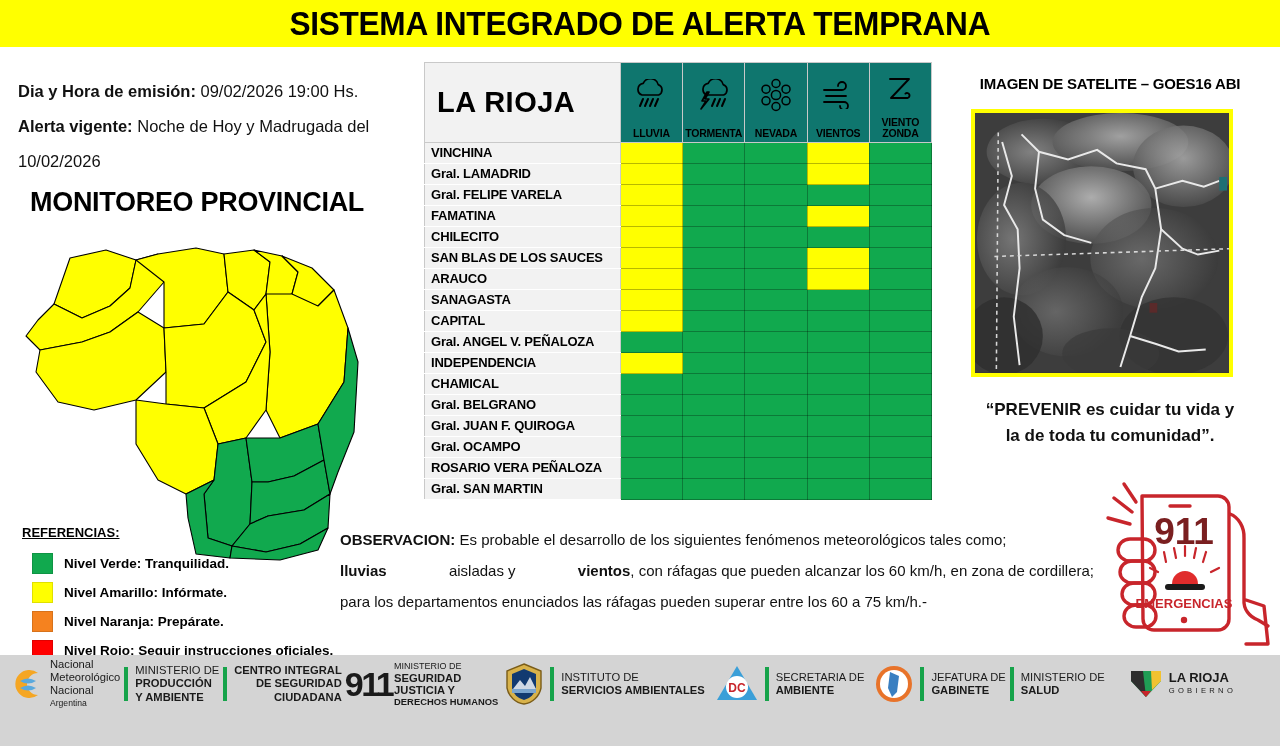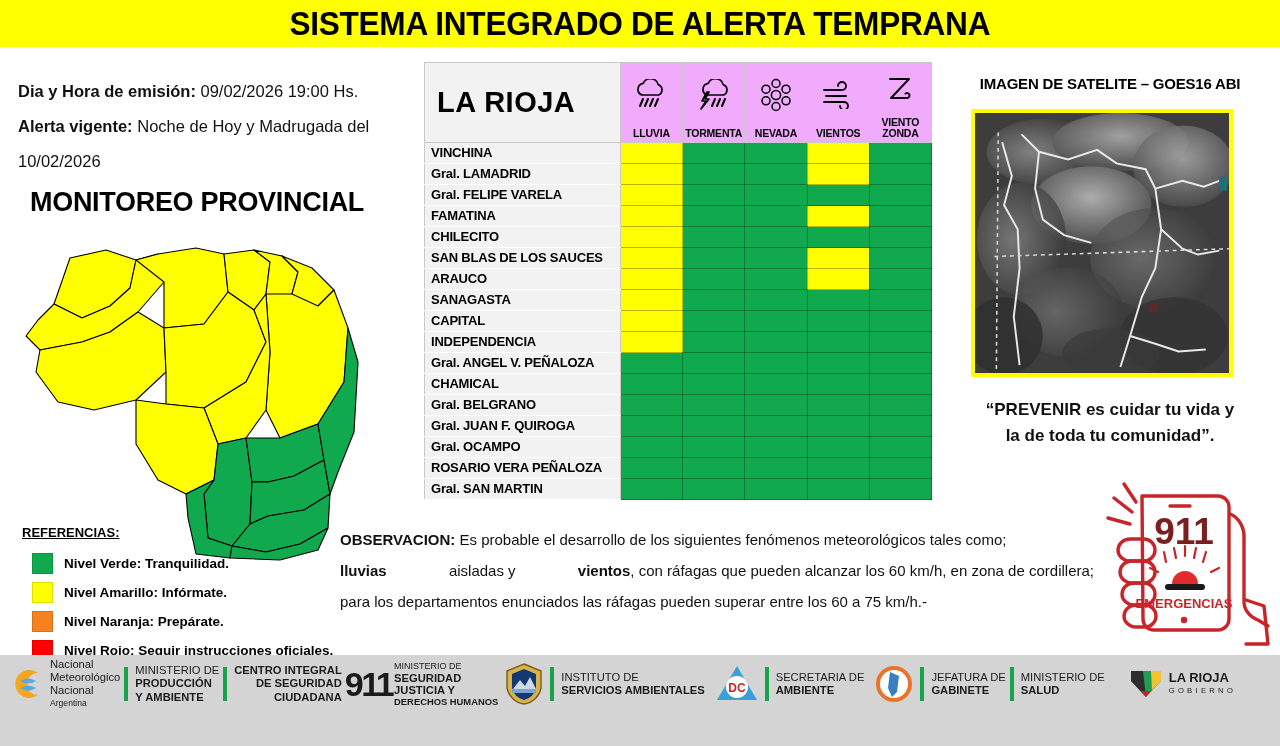--- a/index.html
+++ b/index.html
@@ -116,21 +116,21 @@
     border-right: 1px solid #c9c9c9;
     border-bottom: 1px solid #c9c9c9;
   }
   #alert-table th.prov-name .pn {
     font-size: 29px;
     font-weight: bold;
     letter-spacing: 0.5px;
     color: #000;
   }
   #alert-table th.phen {
-    background: #f0abfc;
+    background: #0f766e;
     height: 80px;
     vertical-align: bottom;
     border-right: 1px solid #c9c9c9;
     border-bottom: 1px solid #c9c9c9;
     padding: 0 0 3px 0;
   }
   .phen-inner {
     display: flex;
     flex-direction: column;
     align-items: center;
@@ -525,30 +525,30 @@
       </tr>
       <tr>
         <td class="dept">CAPITAL</td>
         <td class="cell amarillo"></td>
         <td class="cell verde"></td>
         <td class="cell verde"></td>
         <td class="cell verde"></td>
         <td class="cell verde"></td>
       </tr>
       <tr>
+        <td class="dept">Gral. ANGEL V. PEÑALOZA</td>
+        <td class="cell verde"></td>
+        <td class="cell verde"></td>
+        <td class="cell verde"></td>
+        <td class="cell verde"></td>
+        <td class="cell verde"></td>
+      </tr>
+      <tr>
         <td class="dept">INDEPENDENCIA</td>
         <td class="cell amarillo"></td>
-        <td class="cell verde"></td>
-        <td class="cell verde"></td>
-        <td class="cell verde"></td>
-        <td class="cell verde"></td>
-      </tr>
-      <tr>
-        <td class="dept">Gral. ANGEL V. PEÑALOZA</td>
-        <td class="cell verde"></td>
         <td class="cell verde"></td>
         <td class="cell verde"></td>
         <td class="cell verde"></td>
         <td class="cell verde"></td>
       </tr>
       <tr>
         <td class="dept">CHAMICAL</td>
         <td class="cell verde"></td>
         <td class="cell verde"></td>
         <td class="cell verde"></td>

